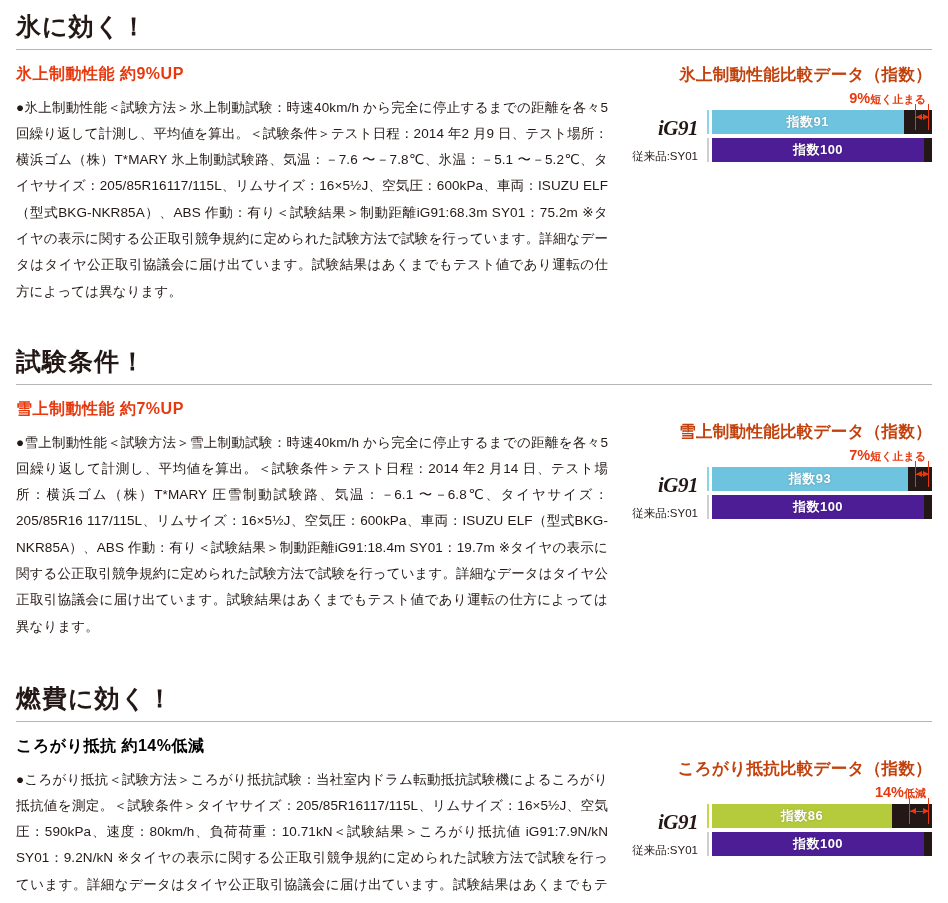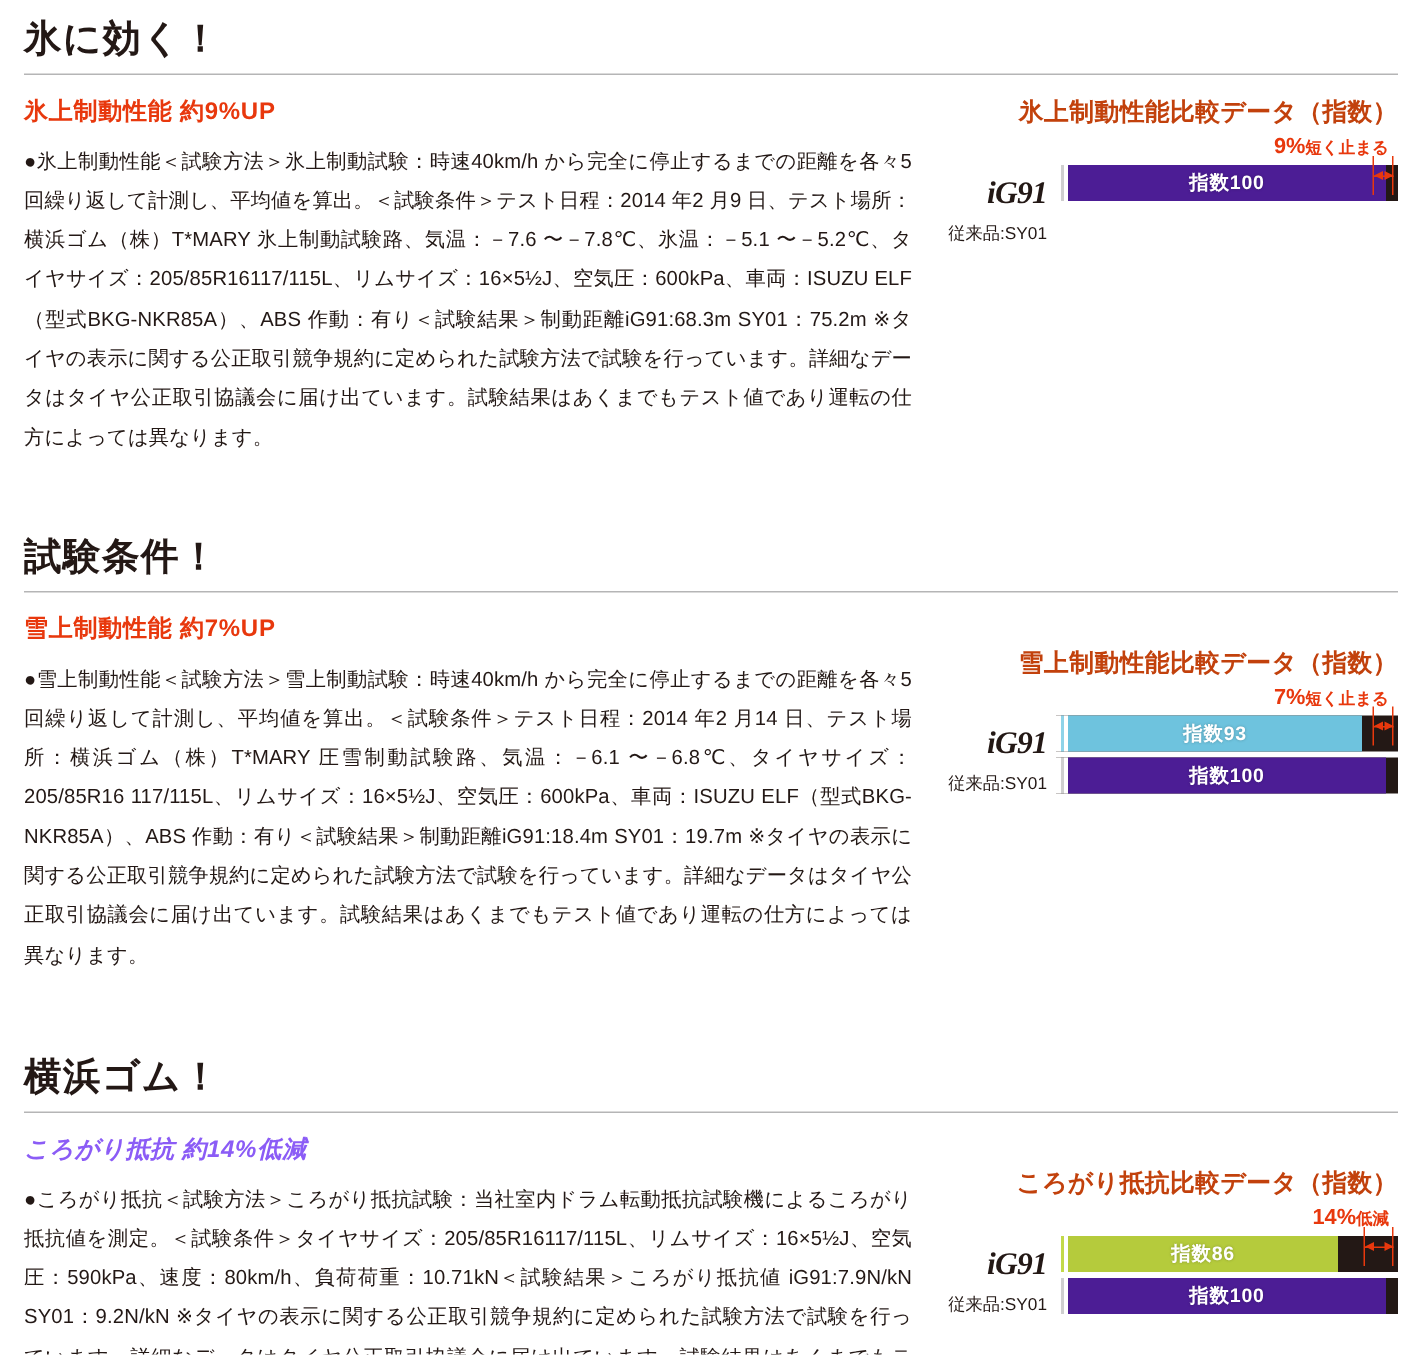--- a/index.html
+++ b/index.html
@@ -18,21 +18,21 @@
   .page {
     width: 948px;
     height: 903px;
     position: relative;
     box-sizing: border-box;
   }
 
   
   .section {
     position: relative;
-    padding: 10px 16px;
+    padding: 0 16px;
     box-sizing: border-box;
   }
   .section-title {
     font-size: 25px;
     font-weight: bold;
     letter-spacing: 1px;
     color: #231815;
     padding-bottom: 6px;
     line-height: 1.3;
   }
@@ -59,22 +59,21 @@
   }
 
   .sub-head {
     font-size: 16px;
     font-weight: bold;
     color: #e8380d;
     margin-bottom: 10px;
     letter-spacing: 0.5px;
   }
   .sub-head.green {
-    color: #8b5cf6;
-    font-style: italic;
+    color: #000000;
   }
   .body-text {
     font-size: 13.5px;
     line-height: 1.95;
     color: #231815;
     text-align: justify;
     letter-spacing: 0.1px;
   }
 
   
@@ -240,20 +239,28 @@
             <span>9%</span><span class="small">短く止まる</span>
           </div>
           <div class="chart-rows">
             <div class="labels">
               <div class="label-ig">iG91</div>
               <div class="label-old">従来品:SY01</div>
             </div>
             <div class="bars">
               <div class="bar-row">
                 <div class="bar-track">
+                  <div class="bar-stripe"></div>
+                  <div class="bar-fill fill-blue" style="width:84%;">
+                    <span class="bar-val">指数91</span>
+                  </div>
+                </div>
+              </div>
+              <div class="bar-row">
+                <div class="bar-track">
                   <div class="bar-stripe gray"></div>
                   <div class="bar-fill fill-gray" style="width:93%;">
                     <span class="bar-val">指数100</span>
                   </div>
                 </div>
               </div>
               <div class="tick" style="right:16px;top:-6px;height:26px;"></div>
               <div class="tick" style="right:3px;top:-6px;height:26px;"></div>
               <div class="arrow" style="right:3px;width:13px;top:7px;"></div>
             </div>
@@ -305,21 +312,21 @@
               <div class="tick" style="right:3px;top:-6px;height:26px;"></div>
               <div class="arrow" style="right:3px;width:13px;top:7px;"></div>
             </div>
           </div>
         </div>
       </div>
     </div>
   </div>
 
   <div class="section" style="padding-top:42px;">
-    <div class="section-title">横浜ゴム！</div>
+    <div class="section-title">燃費に効く！</div>
     <div class="title-rule"></div>
 
     <div class="section-body">
       <div class="left-col">
         <div class="sub-head green">ころがり抵抗 約14%低減</div>
         <div class="body-text">●ころがり抵抗＜試験方法＞ころがり抵抗試験：当社室内ドラム転動抵抗試験機によるころがり抵抗値を測定。＜試験条件＞タイヤサイズ：205/85R16117/115L、リムサイズ：16×5½J、空気圧：590kPa、速度：80km/h、負荷荷重：10.71kN＜試験結果＞ころがり抵抗値 iG91:7.9N/kN SY01：9.2N/kN ※タイヤの表示に関する公正取引競争規約に定められた試験方法で試験を行っています。詳細なデータはタイヤ公正取引協議会に届け出ています。試験結果はあくまでもテスト値であり運転の仕方によっては異なります。</div>
       </div>
 
       <div class="right-col" style="padding-top:22px;">
         <div class="chart-title">ころがり抵抗比較データ（指数）</div>

